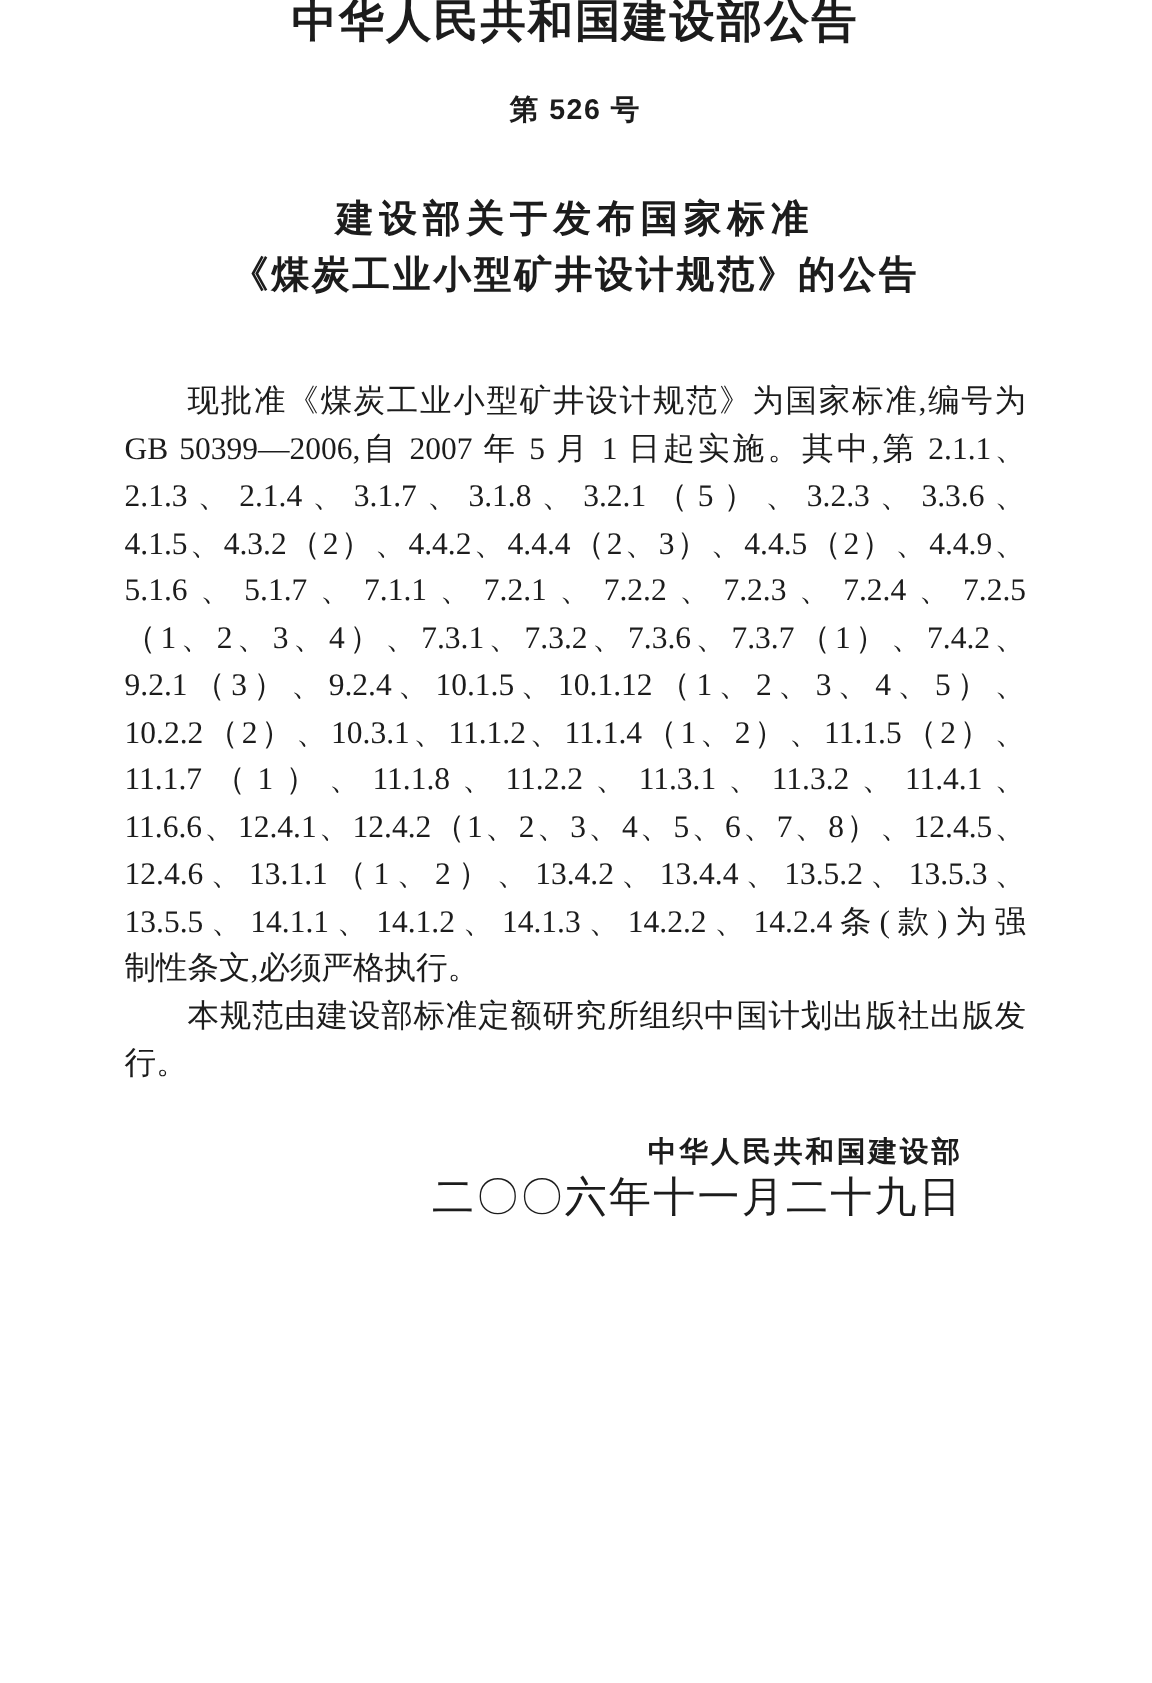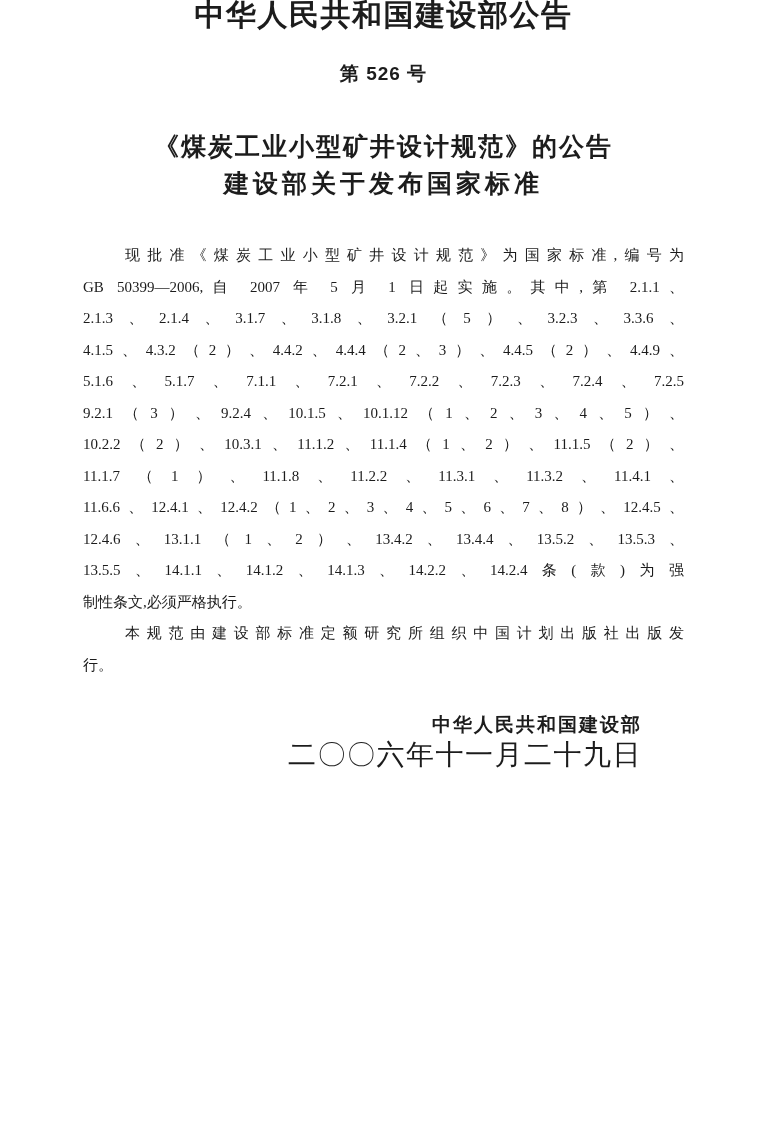--- a/index.html
+++ b/index.html
@@ -48,22 +48,22 @@
     font-family: "Liberation Sans", "DejaVu Sans", sans-serif;
     font-weight: bold;
     font-size: 25px;
     text-align: center;
   }
   .doc-subtitle .sub-line { line-height: 37px; white-space: nowrap; }
   .doc-subtitle .sub-line.wide { letter-spacing: 4px; }
   .doc-subtitle .sub-line.tight { letter-spacing: 2px; }
   
   .doc-body {
-    margin-top: 38px;
-    font-size: 15px;
+    margin-top: 50px;
+    font-size: 21px;
   }
   .doc-body .line {
     line-height: 31.5px;
     height: 31.5px;
     text-align: justify;
     text-align-last: justify;
     white-space: nowrap;
   }
   .doc-body .line.first { text-indent: 42px; }
   .doc-body .line.last {
@@ -92,31 +92,32 @@
 </head>
 <body>
 
 <div class="page">
 
   <div class="doc-title">中华人民共和国建设部公告</div>
 
   <div class="doc-number">第 526 号</div>
 
   <div class="doc-subtitle">
+    <div class="sub-line wide">建设部关于发布国家标准</div>
     <div class="sub-line tight">《煤炭工业小型矿井设计规范》的公告</div>
-    <div class="sub-line wide">建设部关于发布国家标准</div>
   </div>
 
   <div class="doc-body">
     <div>
         <div class="line first">现批准《煤炭工业小型矿井设计规范》为国家标准,编号为</div>
         <div class="line">GB 50399—2006,自 2007 年 5 月 1 日起实施。其中,第 2.1.1、</div>
         <div class="line">2.1.3、2.1.4、3.1.7、3.1.8、3.2.1（5）、3.2.3、3.3.6、</div>
         <div class="line">4.1.5、4.3.2（2）、4.4.2、4.4.4（2、3）、4.4.5（2）、4.4.9、</div>
         <div class="line">5.1.6、5.1.7、7.1.1、7.2.1、7.2.2、7.2.3、7.2.4、7.2.5</div>
+        <div class="line">（1、2、3、4）、7.3.1、7.3.2、7.3.6、7.3.7（1）、7.4.2、</div>
         <div class="line">9.2.1（3）、9.2.4、10.1.5、10.1.12（1、2、3、4、5）、</div>
         <div class="line">10.2.2（2）、10.3.1、11.1.2、11.1.4（1、2）、11.1.5（2）、</div>
         <div class="line">11.1.7（1）、11.1.8、11.2.2、11.3.1、11.3.2、11.4.1、</div>
         <div class="line">11.6.6、12.4.1、12.4.2（1、2、3、4、5、6、7、8）、12.4.5、</div>
         <div class="line">12.4.6、13.1.1（1、2）、13.4.2、13.4.4、13.5.2、13.5.3、</div>
         <div class="line">13.5.5、14.1.1、14.1.2、14.1.3、14.2.2、14.2.4条(款)为强</div>
         <div class="line last">制性条文,必须严格执行。</div>
       </div>
     <div>
         <div class="line first">本规范由建设部标准定额研究所组织中国计划出版社出版发</div>

